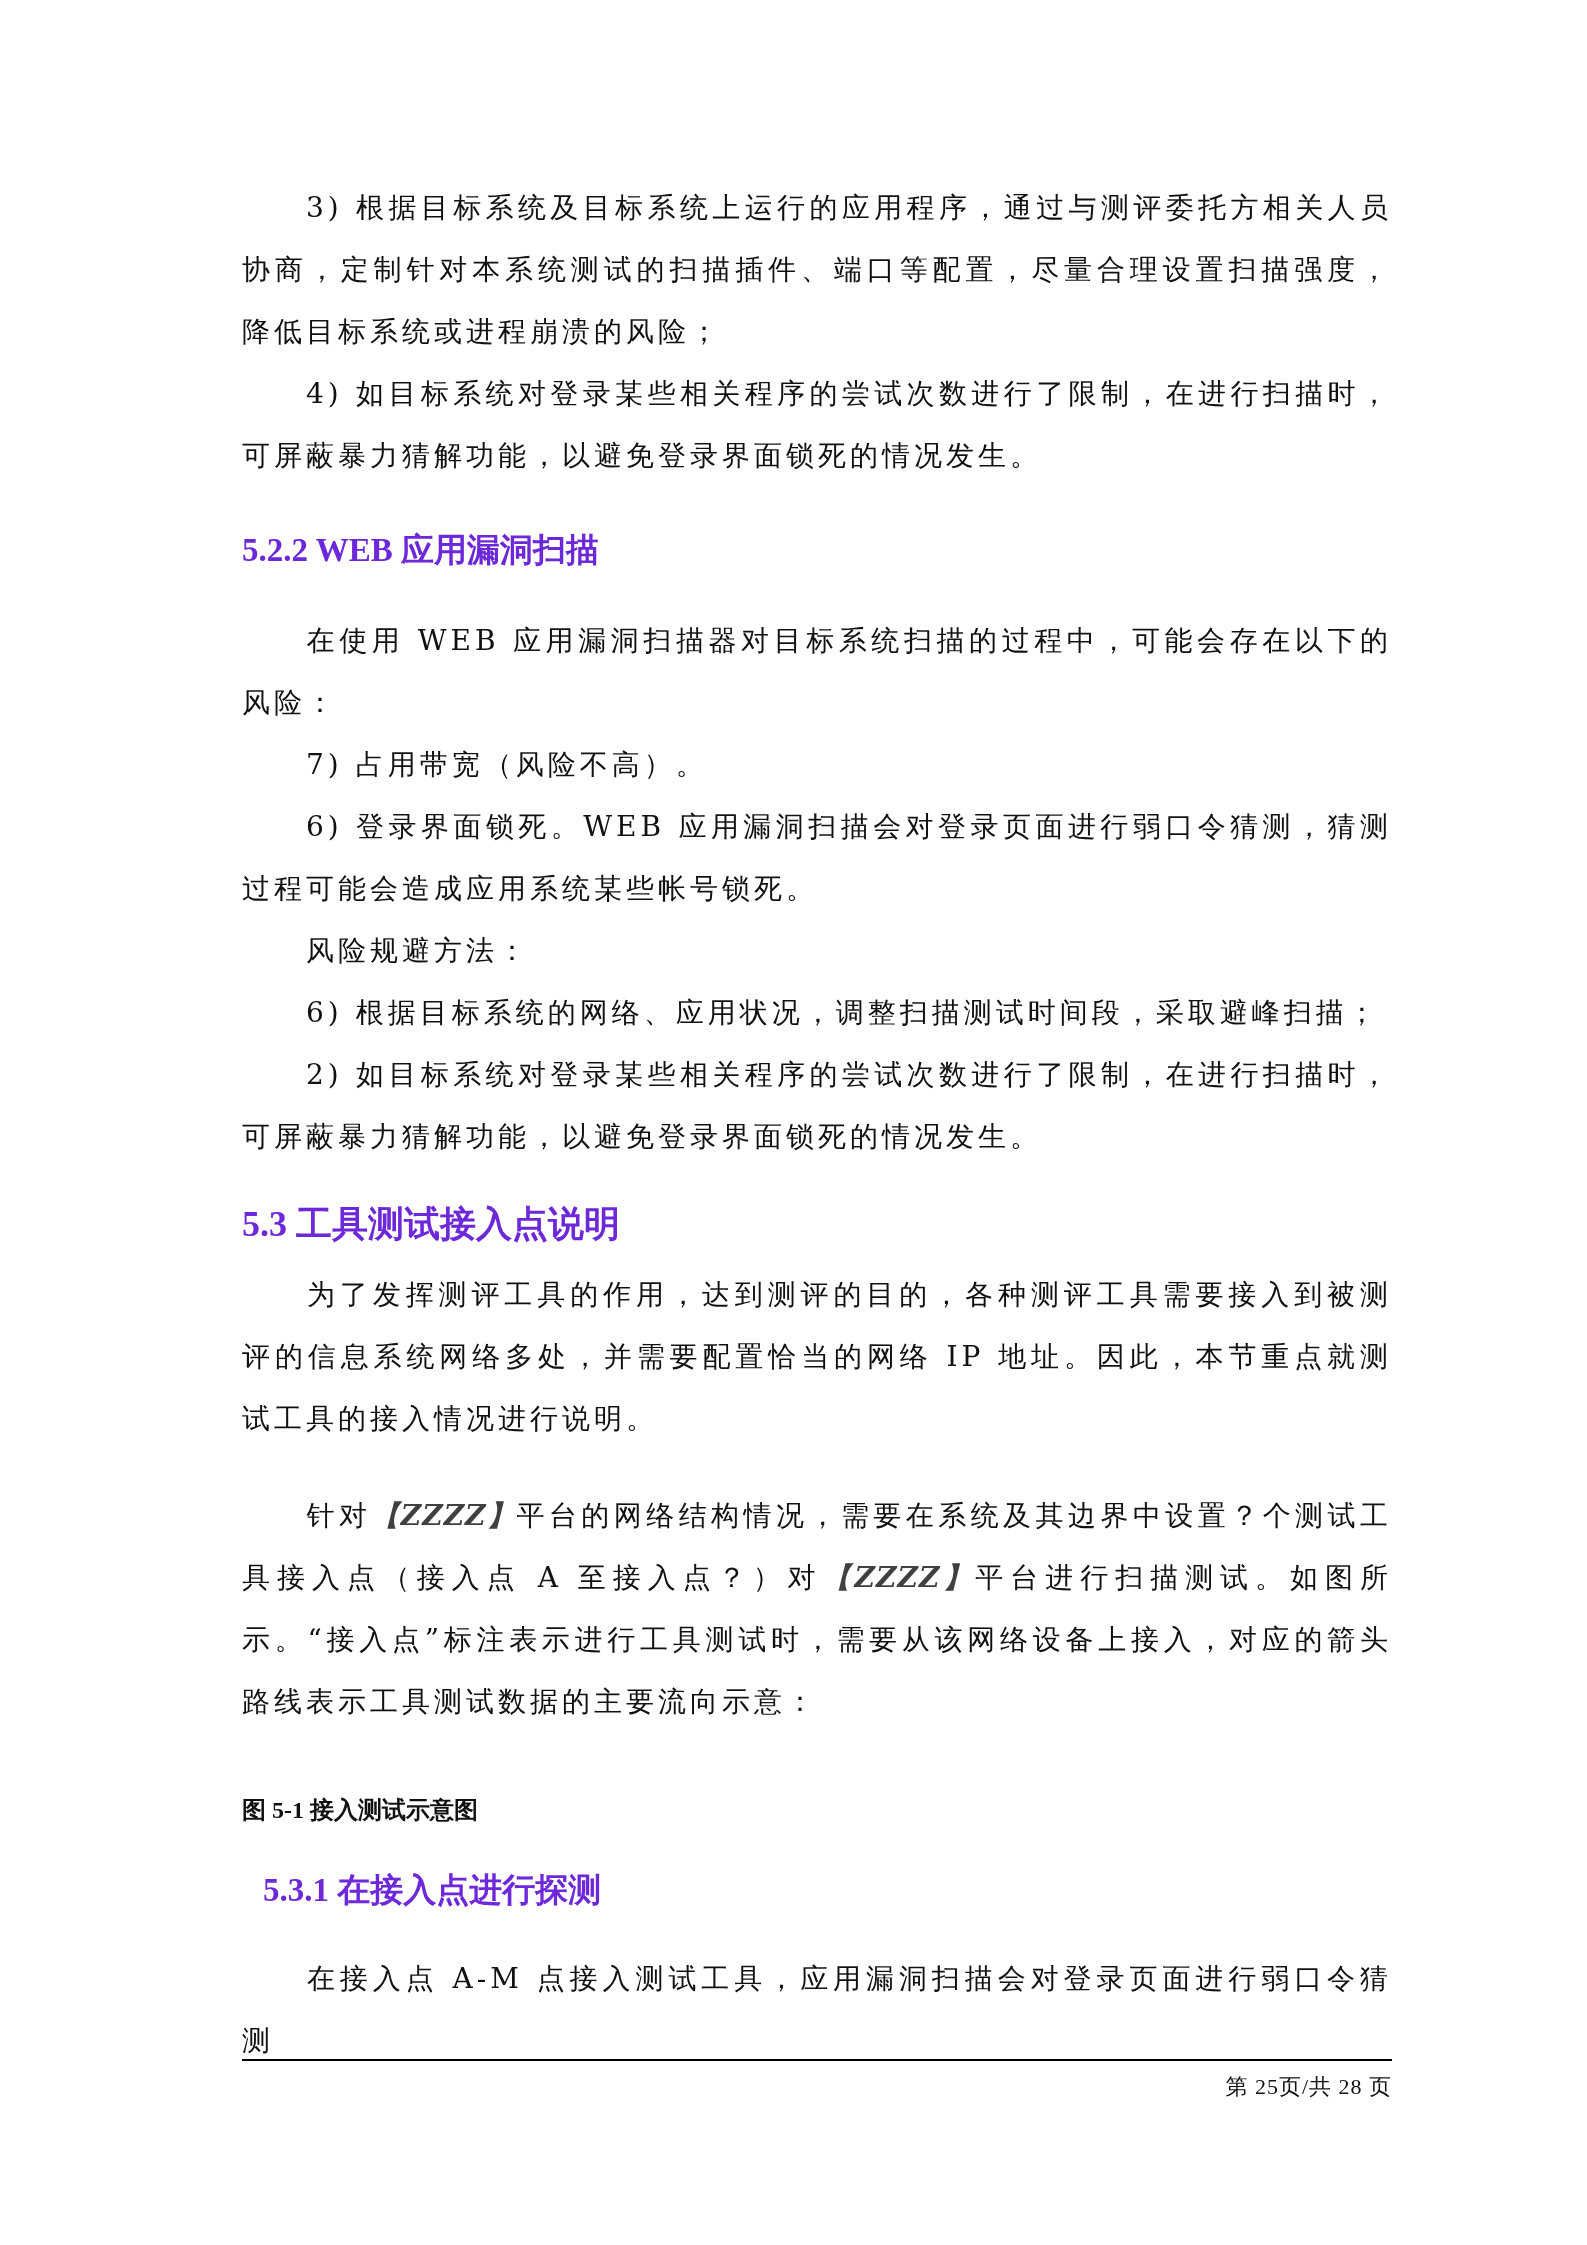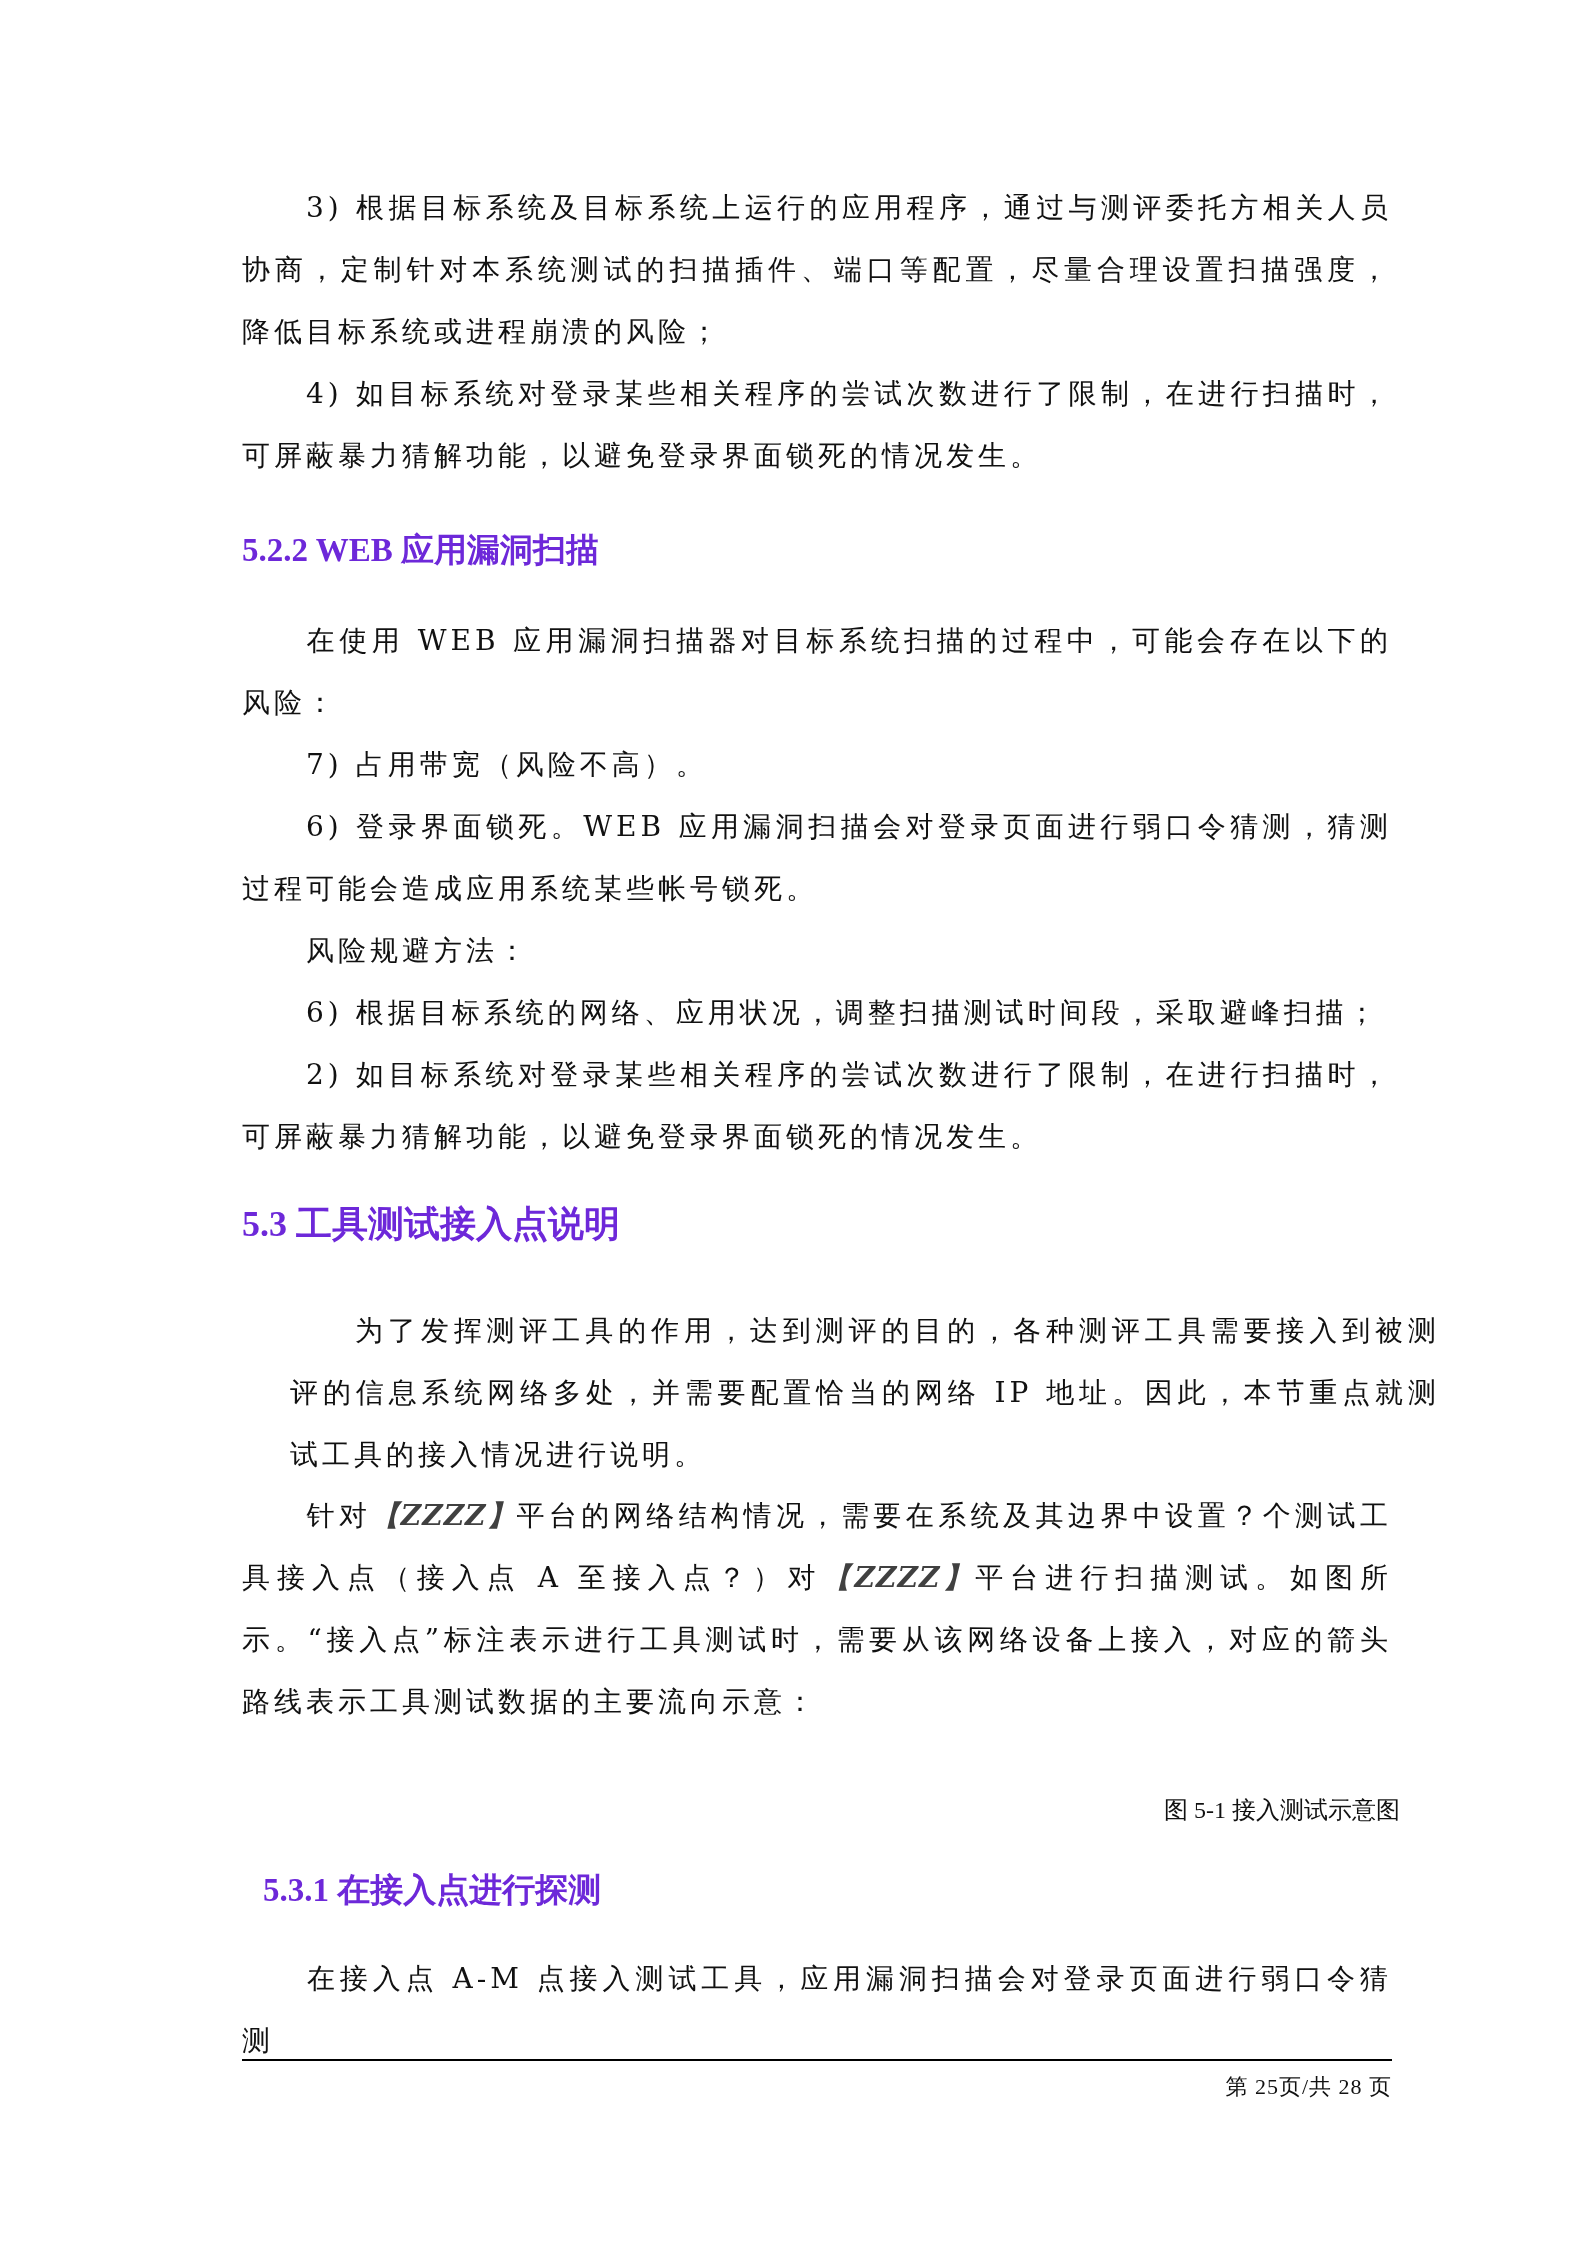--- a/index.html
+++ b/index.html
@@ -7,22 +7,22 @@
          font-family: "DejaVu Serif", "Liberation Serif", serif; color: #111; }
   .page { position: absolute; left: 242px; top: 0; width: 1150px; }
   .p { position: absolute; left: 0; width: 1150px; font-size: 28px; line-height: 62px;
        text-align: justify; text-align-last: left; letter-spacing: 4px; }
   .p .ind { display: inline-block; width: 64px; }
   .h { position: absolute; left: 0; font-weight: bold; color: #6d28d9;
        font-family: "Liberation Serif", "DejaVu Serif", serif; }
   .h3 { font-size: 33px; }
   .h2 { font-size: 36px; }
   .hl { color: #404040; font-weight: bold; font-style: italic; letter-spacing: 1px; }
-  .caption { position: absolute; left: 8px; width: 1150px; text-align: right;
-             font-size: 24px; font-weight: normal; font-family: "Liberation Serif", "DejaVu Serif", serif; }
+  .caption { position: absolute; left: 0; width: 1150px; text-align: left;
+             font-size: 24px; font-weight: bold; font-family: "Liberation Serif", "DejaVu Serif", serif; }
   .footer-line { position: absolute; left: 242px; top: 2059px; width: 1150px; height: 2px; background: #000; }
   .footer { position: absolute; right: 195px; top: 2072px; font-size: 22px;
             font-family: "Liberation Serif", "DejaVu Serif", serif; letter-spacing: 1px; }
 </style>
 </head>
 <body>
 
 <div class="page">
 
   <div class="p" style="top:177px;"><span class="ind"></span><span>3) 根据目标系统及目标系统上运行的应用程序，通过与测评委托方相关人员协商，定制针对本系统测试的扫描插件、端口等配置，尽量合理设置扫描强度，降低目标系统或进程崩溃的风险；</span></div>
@@ -38,21 +38,21 @@
   <div class="p" style="top:796px;"><span class="ind"></span><span>6) 登录界面锁死。WEB 应用漏洞扫描会对登录页面进行弱口令猜测，猜测过程可能会造成应用系统某些帐号锁死。</span></div>
 
   <div class="p" style="top:920px;"><span class="ind"></span><span>风险规避方法：</span></div>
 
   <div class="p" style="top:982px;"><span class="ind"></span><span>6) 根据目标系统的网络、应用状况，调整扫描测试时间段，采取避峰扫描；</span></div>
 
   <div class="p" style="top:1044px;"><span class="ind"></span><span>2) 如目标系统对登录某些相关程序的尝试次数进行了限制，在进行扫描时，可屏蔽暴力猜解功能，以避免登录界面锁死的情况发生。</span></div>
 
   <div class="h h2" style="top:1200px;">5.3 工具测试接入点说明</div>
 
-  <div class="p" style="top:1300px;margin-left:48px;"><span class="ind"></span><span>为了发挥测评工具的作用，达到测评的目的，各种测评工具需要接入到被测评的信息系统网络多处，并需要配置恰当的网络 IP 地址。因此，本节重点就测试工具的接入情况进行说明。</span></div>
+  <div class="p" style="top:1264px;"><span class="ind"></span><span>为了发挥测评工具的作用，达到测评的目的，各种测评工具需要接入到被测评的信息系统网络多处，并需要配置恰当的网络 IP 地址。因此，本节重点就测试工具的接入情况进行说明。</span></div>
 
   <div class="p" style="top:1485px;"><span class="ind"></span><span>针对</span><span class="hl">【ZZZZ】</span><span>平台的网络结构情况，需要在系统及其边界中设置？个测试工具接入点（接入点 A 至接入点？）对</span><span class="hl">【ZZZZ】</span><span>平台进行扫描测试。如图所示。“接入点”标注表示进行工具测试时，需要从该网络设备上接入，对应的箭头路线表示工具测试数据的主要流向示意：</span></div>
 
   <div class="caption" style="top:1794px;">图 5-1 接入测试示意图</div>
 
   <div class="h h3" style="top:1868px;margin-left:21px;">5.3.1  在接入点进行探测</div>
 
   <div class="p" style="top:1948px; text-align-last: justify;"><span class="ind"></span><span>在接入点 A-M 点接入测试工具，应用漏洞扫描会对登录页面进行弱口令猜测</span></div>
 </div>
 

